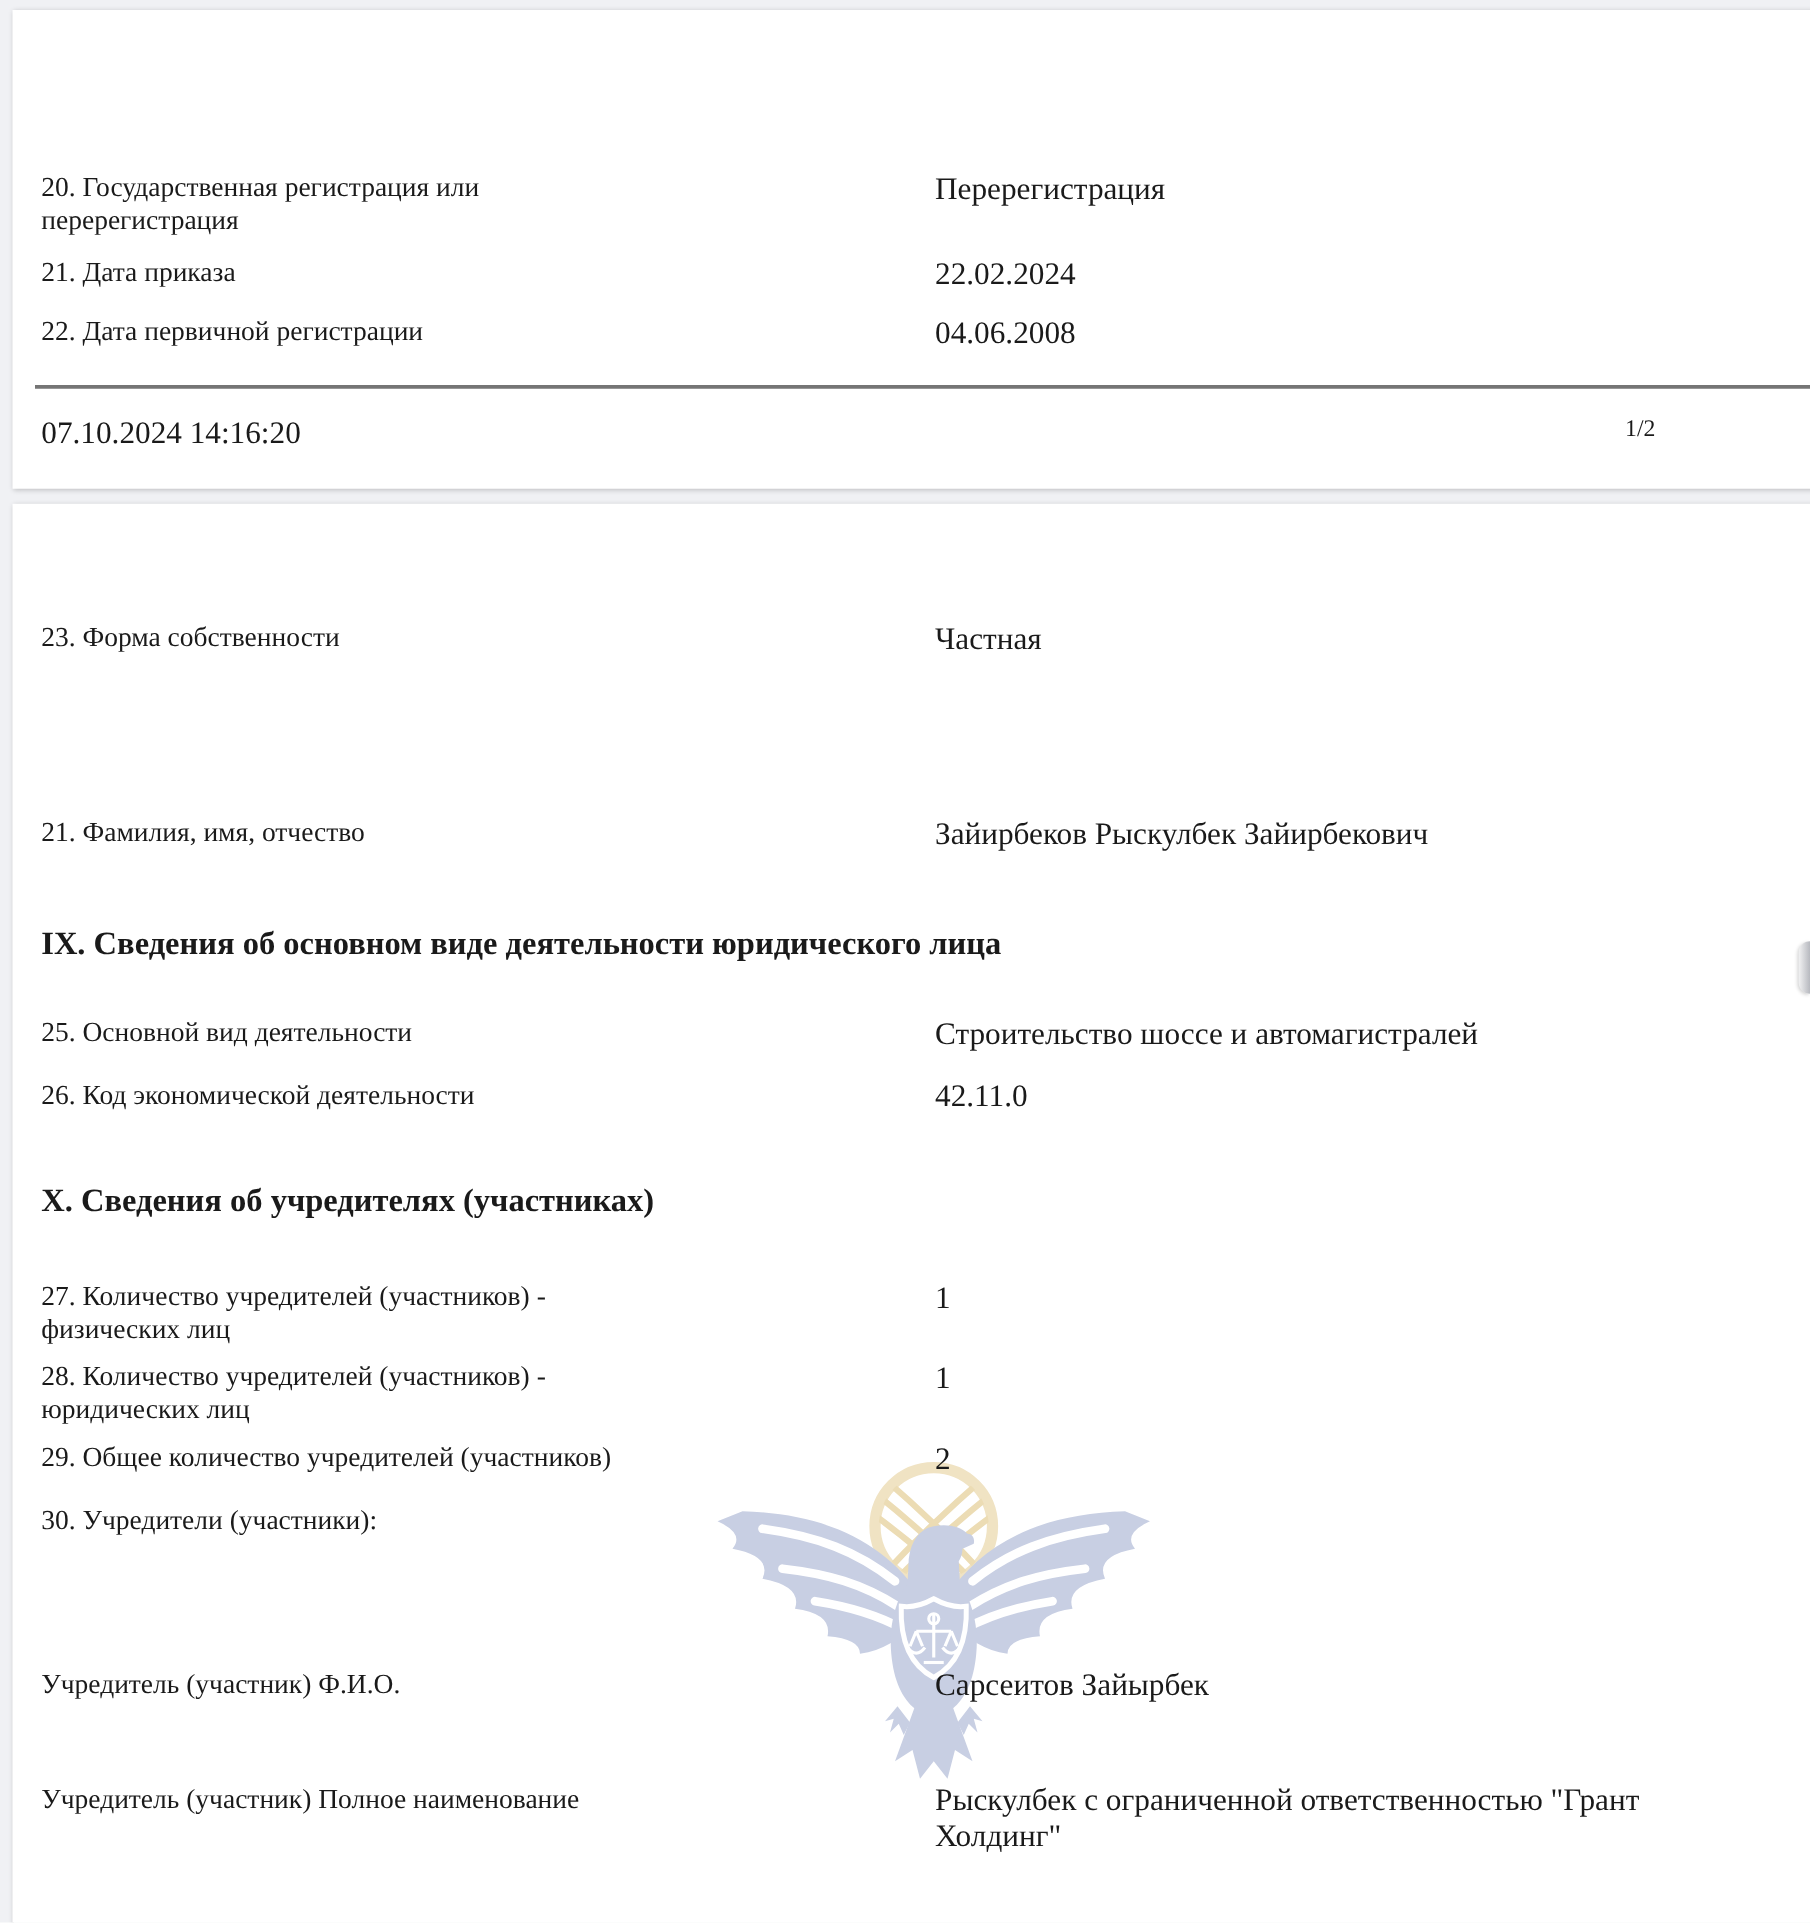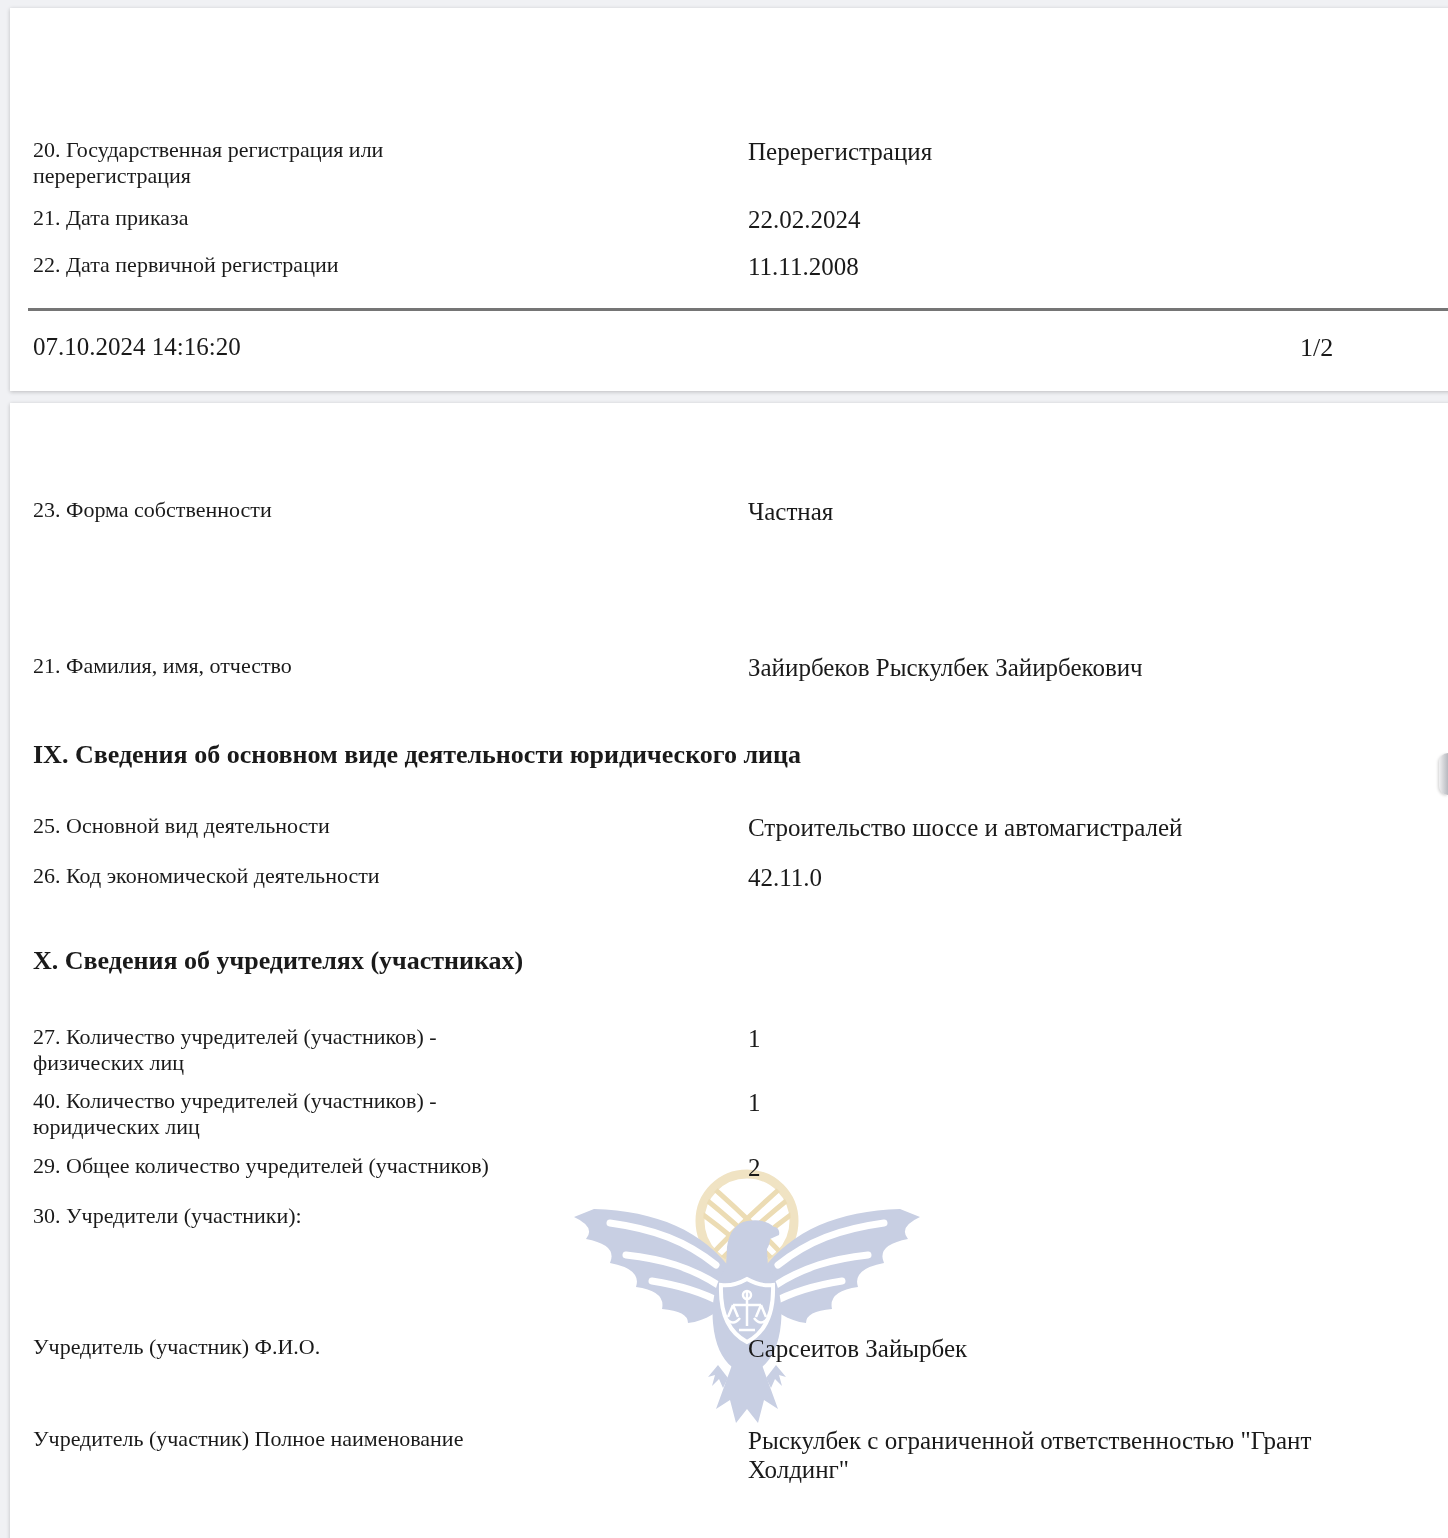--- a/index.html
+++ b/index.html
@@ -58,21 +58,21 @@
   .footer-left {
     position:absolute;
     left:23px;
     top:325px;
     font-size:25px;
   }
   .footer-right {
     position:absolute;
     left:1290px;
     top:325px;
-    font-size:26px;
+    font-size:19px;
     text-align:center;
   }
   .watermark {
     position:absolute;
     left:556px;
     top:766px;
     width:370px;
     height:270px;
     pointer-events:none;
   }
@@ -96,21 +96,21 @@
     <div class="label">20. Государственная регистрация или
 перерегистрация</div>
     <div class="value">Перерегистрация</div>
   </div>
   <div class="row" style="top:197px">
     <div class="label">21. Дата приказа</div>
     <div class="value">22.02.2024</div>
   </div>
   <div class="row" style="top:244px">
     <div class="label">22. Дата первичной регистрации</div>
-    <div class="value">11.11.2008</div>
+    <div class="value">04.06.2008</div>
   </div>
 
   <div class="divider"></div>
   <div class="footer-left">07.10.2024 14:16:20</div>
   <div class="footer-right">1/2</div>
 </div>
 
 <div class="page-card" id="page2">
 
   <svg class="watermark" viewBox="0 0 370 270">
@@ -198,21 +198,21 @@
   </div>
 
   <div class="sec-title" style="top:541px">X. Сведения об учредителях (участниках)</div>
 
   <div class="row" style="top:621px">
     <div class="label">27. Количество учредителей (участников) -
 физических лиц</div>
     <div class="value">1</div>
   </div>
   <div class="row" style="top:685px">
-    <div class="label">40. Количество учредителей (участников) -
+    <div class="label">28. Количество учредителей (участников) -
 юридических лиц</div>
     <div class="value">1</div>
   </div>
   <div class="row" style="top:750px">
     <div class="label">29. Общее количество учредителей (участников)</div>
     <div class="value">2</div>
   </div>
   <div class="row" style="top:800px">
     <div class="label">30. Учредители (участники):</div>
   </div>

